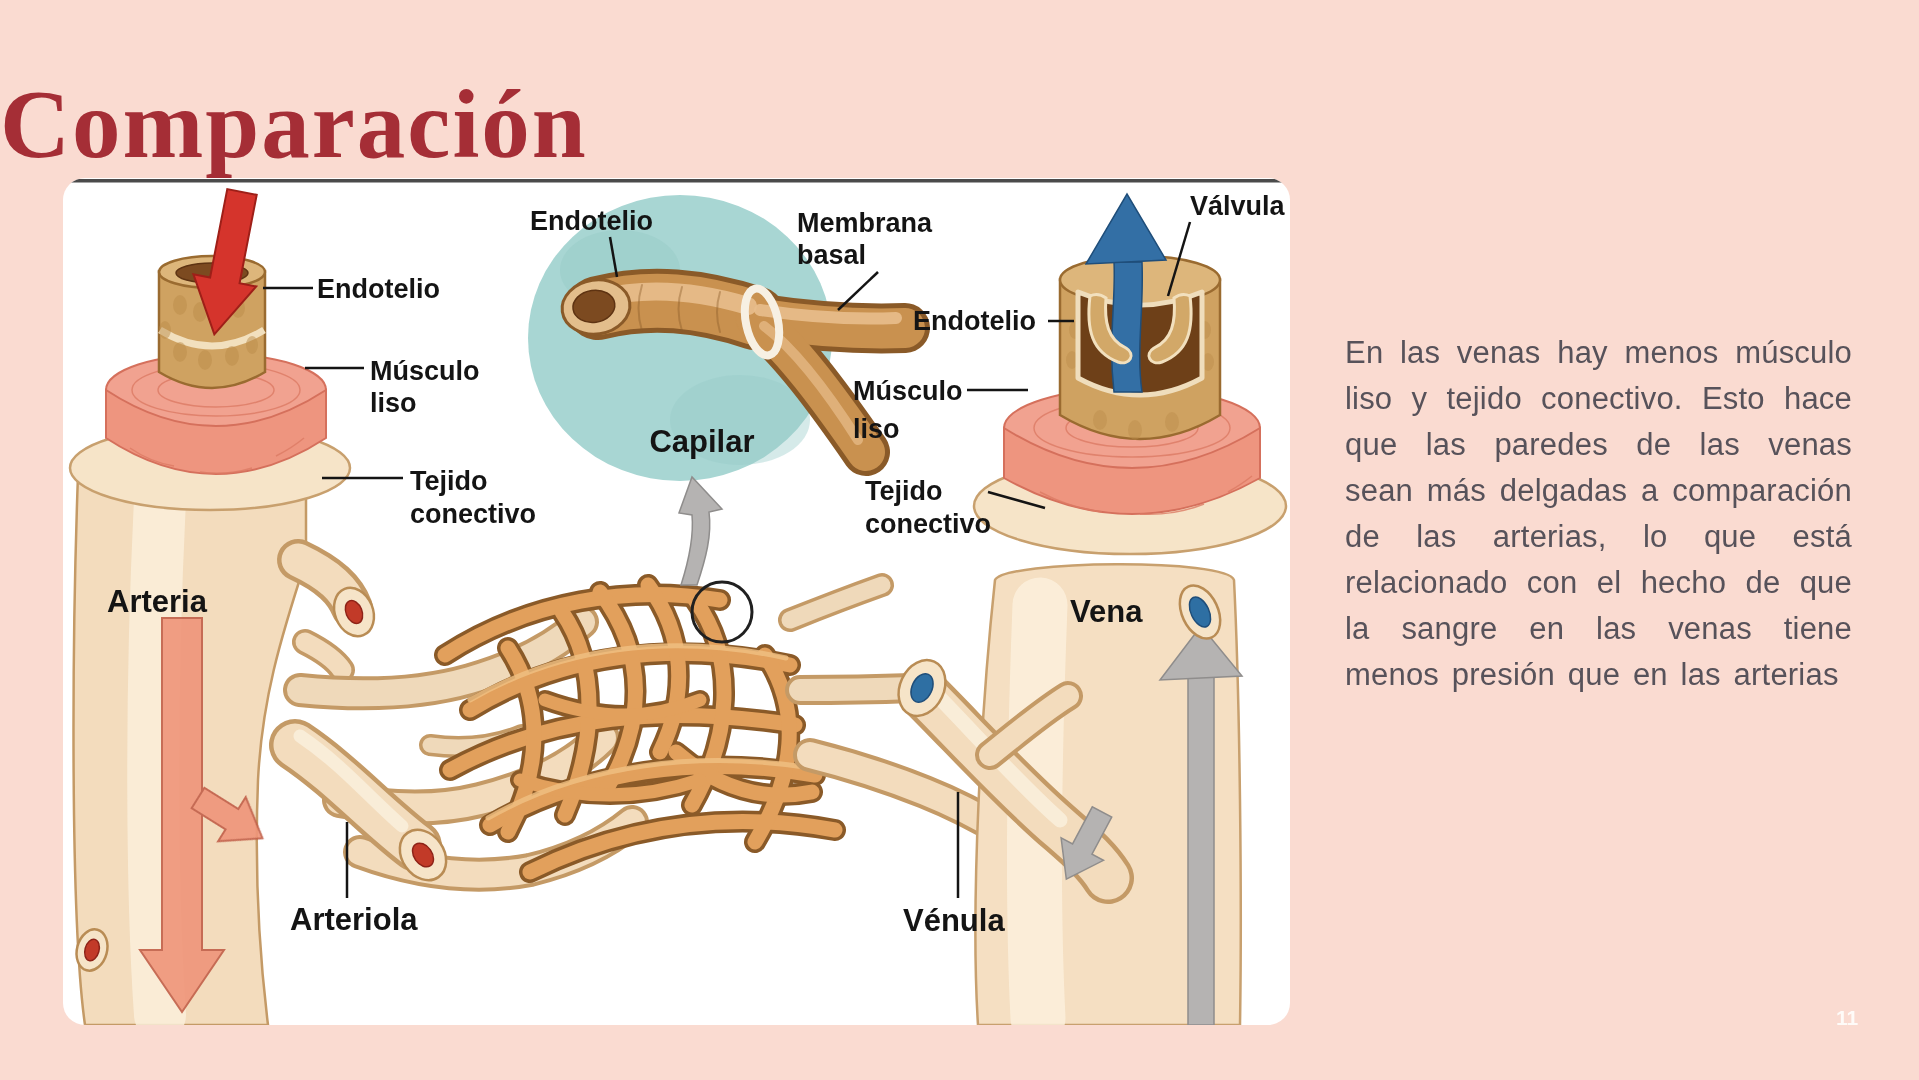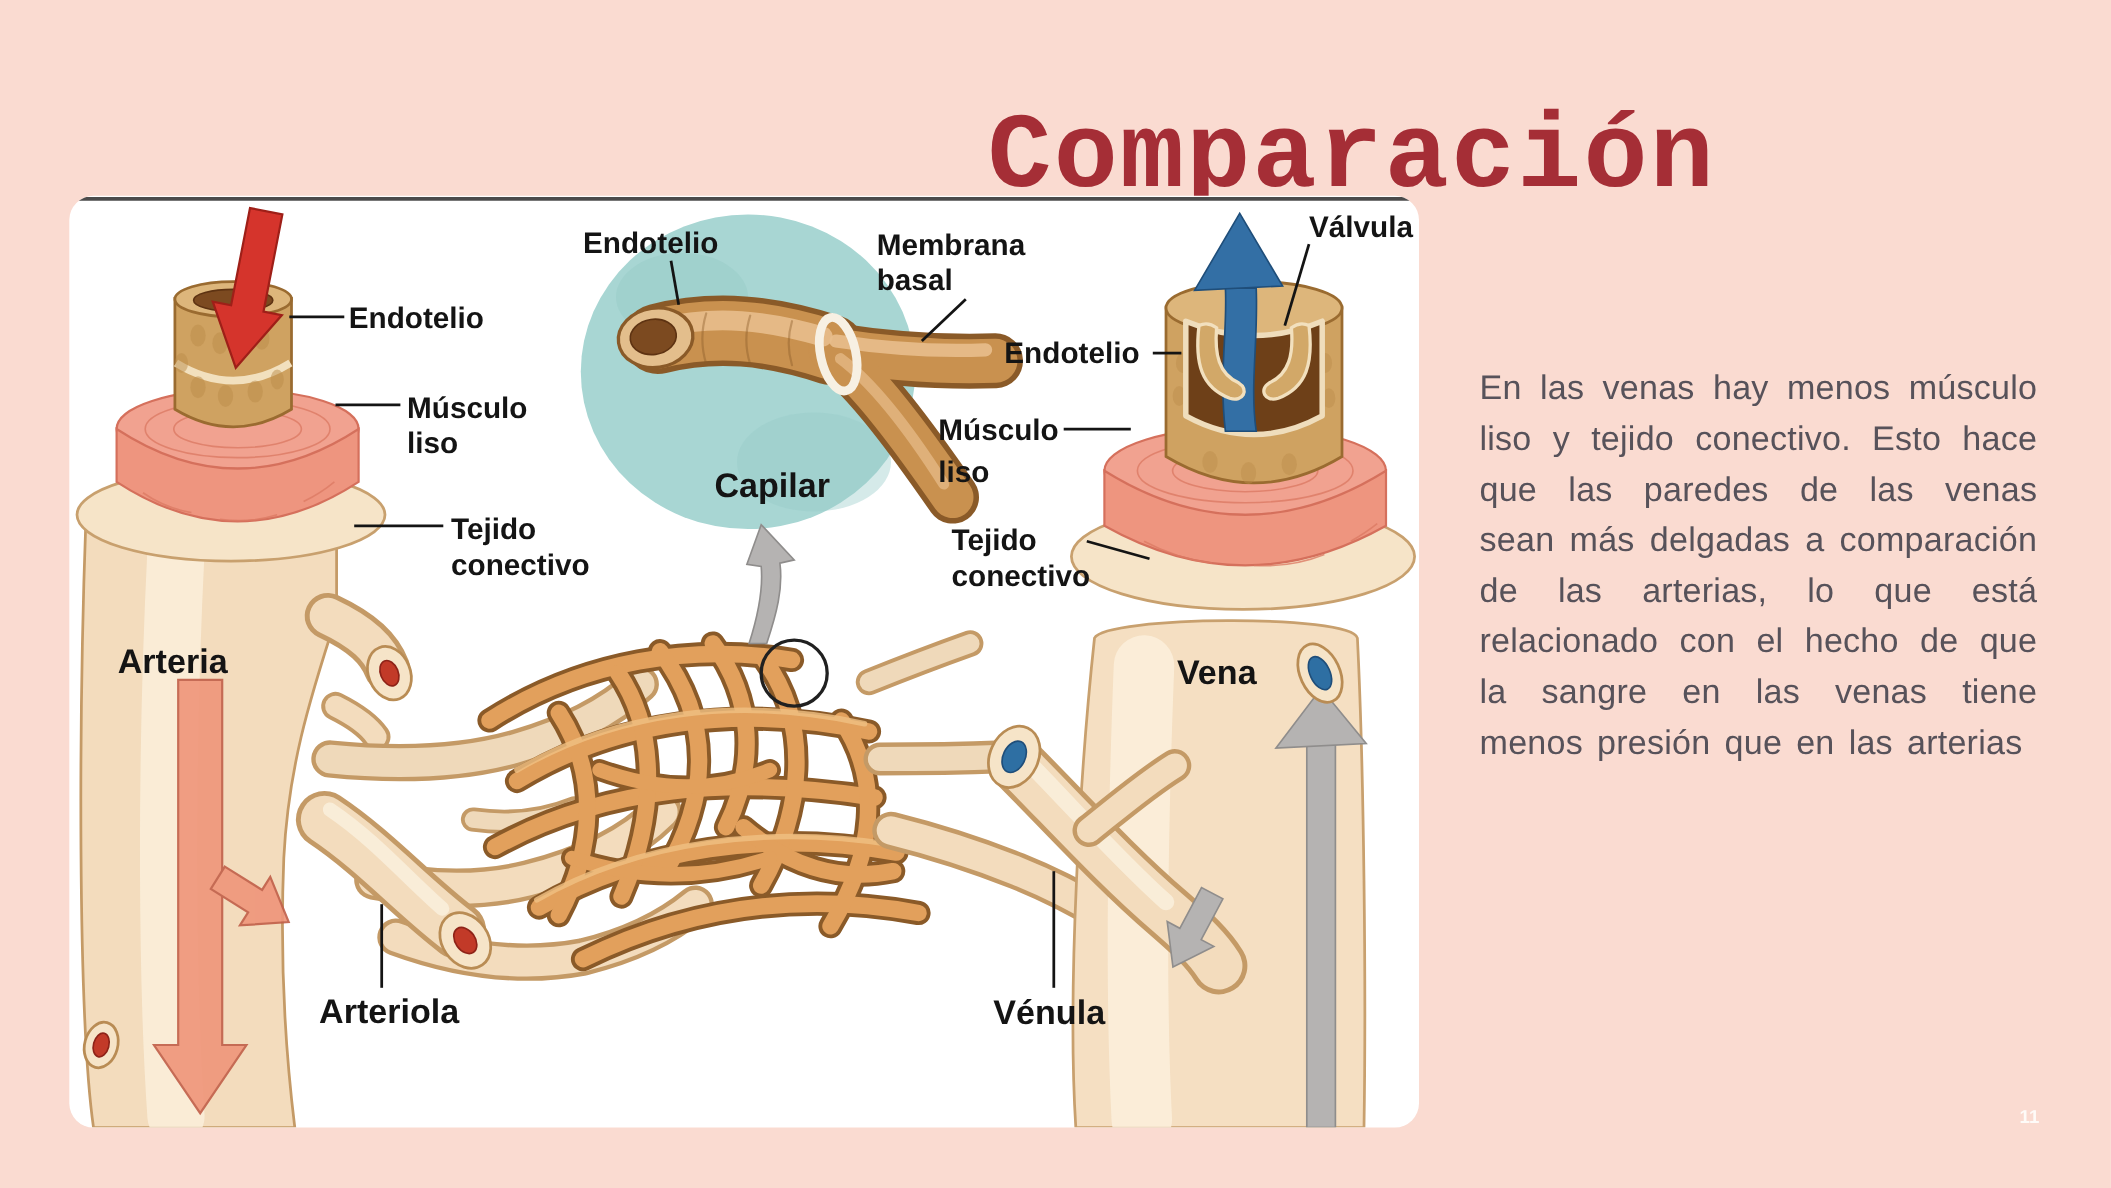--- a/index.html
+++ b/index.html
@@ -2,43 +2,43 @@
 <html><head>
 <meta charset="utf-8">
 <style>
   html,body{margin:0;padding:0;}
   body{
     width:1919px;height:1080px;position:relative;overflow:hidden;
     background:#fadbd1;
     font-family:"Liberation Sans",sans-serif;
   }
   .slide-title{
-    position:absolute;left:0;top:24px;width:1560px;
-    text-align:right;
-    font-family:Liberation Mono, monospace;
+    position:absolute;left:0;top:4px;width:1560px;
+    text-align:left;
+    font-family:Liberation Serif, serif;
     font-weight:bold;
     font-size:97px;
     letter-spacing:2px;
     color:#a52e36;
   }
   .diagram-panel{
     position:absolute;left:63px;top:178px;width:1227px;height:847px;
     background:#ffffff;border-radius:22px;overflow:hidden;
   }
   .diagram-panel svg{display:block;}
   .body-paragraph{
     position:absolute;left:1345px;top:299px;width:507px;
     font-size:31px;line-height:46px;
     letter-spacing:0.2px;word-spacing:4px;
     color:#57525a;
     text-align:justify;
   }
   .page-number{
     position:absolute;left:1836px;top:1006px;
-    font-size:17px;font-weight:bold;color:#fffdfb;opacity:.95;text-align:right;
+    font-size:21px;font-weight:bold;color:#fffdfb;opacity:.95;text-align:right;
   }
   text.lbl{font-family:"Liberation Sans",sans-serif;font-weight:bold;font-size:27px;fill:#141414;}
   text.lbl-big{font-family:"Liberation Sans",sans-serif;font-weight:bold;font-size:31px;fill:#141414;}
   .ptr{stroke:#141414;stroke-width:2.5;fill:none;}
 </style>
 </head>
 <body>
 
 <h1 class="slide-title">Comparación</h1>
 

